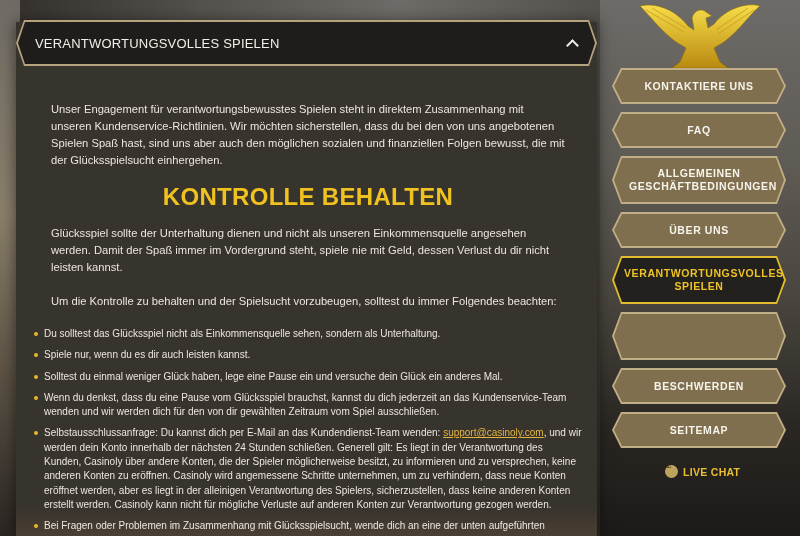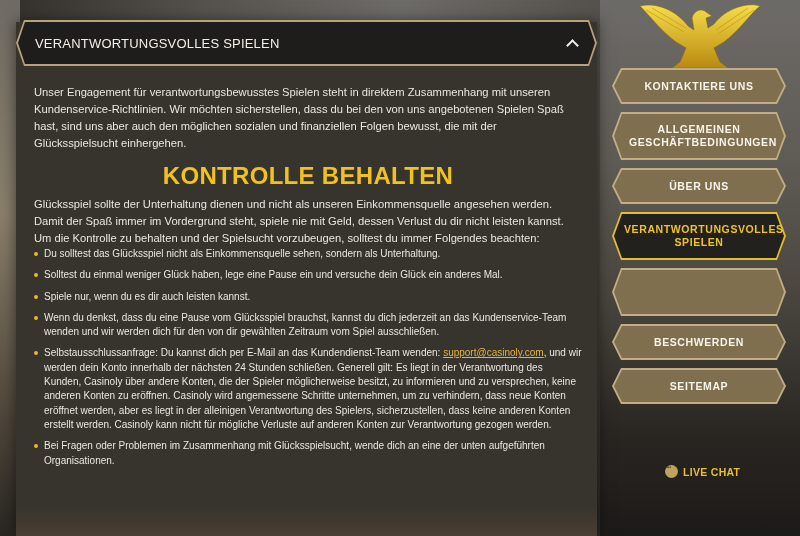--- a/index.html
+++ b/index.html
@@ -51,21 +51,21 @@
     }
     .chevron-up::before {
       content: ""; position: absolute; left: 3px; top: 5px; width: 7px; height: 7px;
       border-left: 2px solid #eee; border-top: 2px solid #eee; transform: rotate(45deg);
     }
 
     .content {
       position: absolute; left: 34px; top: 84px; width: 548px;
       font-size: 11.2px; line-height: 17px; color: #ebe7de;
     }
-    .content p { margin: 0; }
+    .content p { margin: 17px; }
     .intro { margin-bottom: 0; }
     .section-title {
       text-align: center; color: #f0c21f; font-weight: bold; font-size: 24px;
       letter-spacing: 0.3px; margin-top: 13px; margin-bottom: 9px; line-height: 22px;
     }
     .para2 { margin-bottom: 16px; }
     .para3 { margin-bottom: 13px; }
     ul.rules { list-style: none; }
     ul.rules li {
       position: relative; padding-left: 10px; margin-bottom: 7px; font-size: 10px; line-height: 14.3px;
@@ -131,22 +131,22 @@
   <span class="chevron-up"></span>
 </div>
 
 <div class="content">
   <p class="intro">Unser Engagement für verantwortungsbewusstes Spielen steht in direktem Zusammenhang mit unseren Kundenservice-Richtlinien. Wir möchten sicherstellen, dass du bei den von uns angebotenen Spielen Spaß hast, sind uns aber auch den möglichen sozialen und finanziellen Folgen bewusst, die mit der Glücksspielsucht einhergehen.</p>
   <h2 class="section-title">KONTROLLE BEHALTEN</h2>
   <p class="para2">Glücksspiel sollte der Unterhaltung dienen und nicht als unseren Einkommensquelle angesehen werden. Damit der Spaß immer im Vordergrund steht, spiele nie mit Geld, dessen Verlust du dir nicht leisten kannst.</p>
   <p class="para3">Um die Kontrolle zu behalten und der Spielsucht vorzubeugen, solltest du immer Folgendes beachten:</p>
   <ul class="rules">
     <li>Du solltest das Glücksspiel nicht als Einkommensquelle sehen, sondern als Unterhaltung.</li>
+    <li>Spiele nur, wenn du es dir auch leisten kannst.</li>
     <li>Solltest du einmal weniger Glück haben, lege eine Pause ein und versuche dein Glück ein anderes Mal.</li>
-    <li>Spiele nur, wenn du es dir auch leisten kannst.</li>
     <li>Wenn du denkst, dass du eine Pause vom Glücksspiel brauchst, kannst du dich jederzeit an das Kundenservice-Team wenden und wir werden dich für den von dir gewählten Zeitraum vom Spiel ausschließen.</li>
     <li><span>Selbstausschlussanfrage: Du kannst dich per E-Mail an das Kundendienst-Team wenden: </span><a class="email-link">support@casinoly.com</a><span>, und wir werden dein Konto innerhalb der nächsten 24 Stunden schließen. Generell gilt: Es liegt in der Verantwortung des Kunden, Casinoly über andere Konten, die der Spieler möglicherweise besitzt, zu informieren und zu versprechen, keine anderen Konten zu eröffnen. Casinoly wird angemessene Schritte unternehmen, um zu verhindern, dass neue Konten eröffnet werden, aber es liegt in der alleinigen Verantwortung des Spielers, sicherzustellen, dass keine anderen Konten erstellt werden. Casinoly kann nicht für mögliche Verluste auf anderen Konten zur Verantwortung gezogen werden.</span></li>
     <li>Bei Fragen oder Problemen im Zusammenhang mit Glücksspielsucht, wende dich an eine der unten aufgeführten Organisationen.</li>
   </ul>
 </div>
 
 <svg class="eagle" viewBox="0 0 128 72">
   <defs>
     <linearGradient id="g" x1="0" y1="0" x2="0" y2="1">
       <stop offset="0" stop-color="#f6dc4a"></stop>
@@ -156,20 +156,25 @@
   <path d="M4 6 C20 2 40 10 52 26 L58 30 L56 18 C58 10 66 8 70 12 L76 16 L70 18 L72 28 L78 24 C90 8 112 2 124 6 C114 14 104 30 88 42 L78 48 L84 62 L92 68 L36 68 L44 62 L50 48 L40 42 C24 30 14 16 4 6 Z" fill="url(#g)" stroke="#8a6a08" stroke-width="0.6"></path>
   <path d="M10 10 L48 32 M16 8 L50 28 M112 8 L80 30 M118 10 L82 34" stroke="#c99a18" stroke-width="0.8" fill="none"></path>
 </svg>
 
 <div class="nav">
   <div class="nav-btn h1">
     <div class="outer"></div>
       <div class="inner"></div>
     <span class="label">KONTAKTIERE UNS</span>
   </div>
+  <div class="nav-btn h1">
+    <div class="outer"></div>
+      <div class="inner"></div>
+    <span class="label">FAQ</span>
+  </div>
   <div class="nav-btn h2">
     <div class="outer"></div>
       <div class="inner"></div>
     <span class="label" style="max-width:140px">ALLGEMEINEN GESCHÄFTBEDINGUNGEN</span>
   </div>
   <div class="nav-btn h1">
     <div class="outer"></div>
       <div class="inner"></div>
     <span class="label">ÜBER UNS</span>
   </div>

